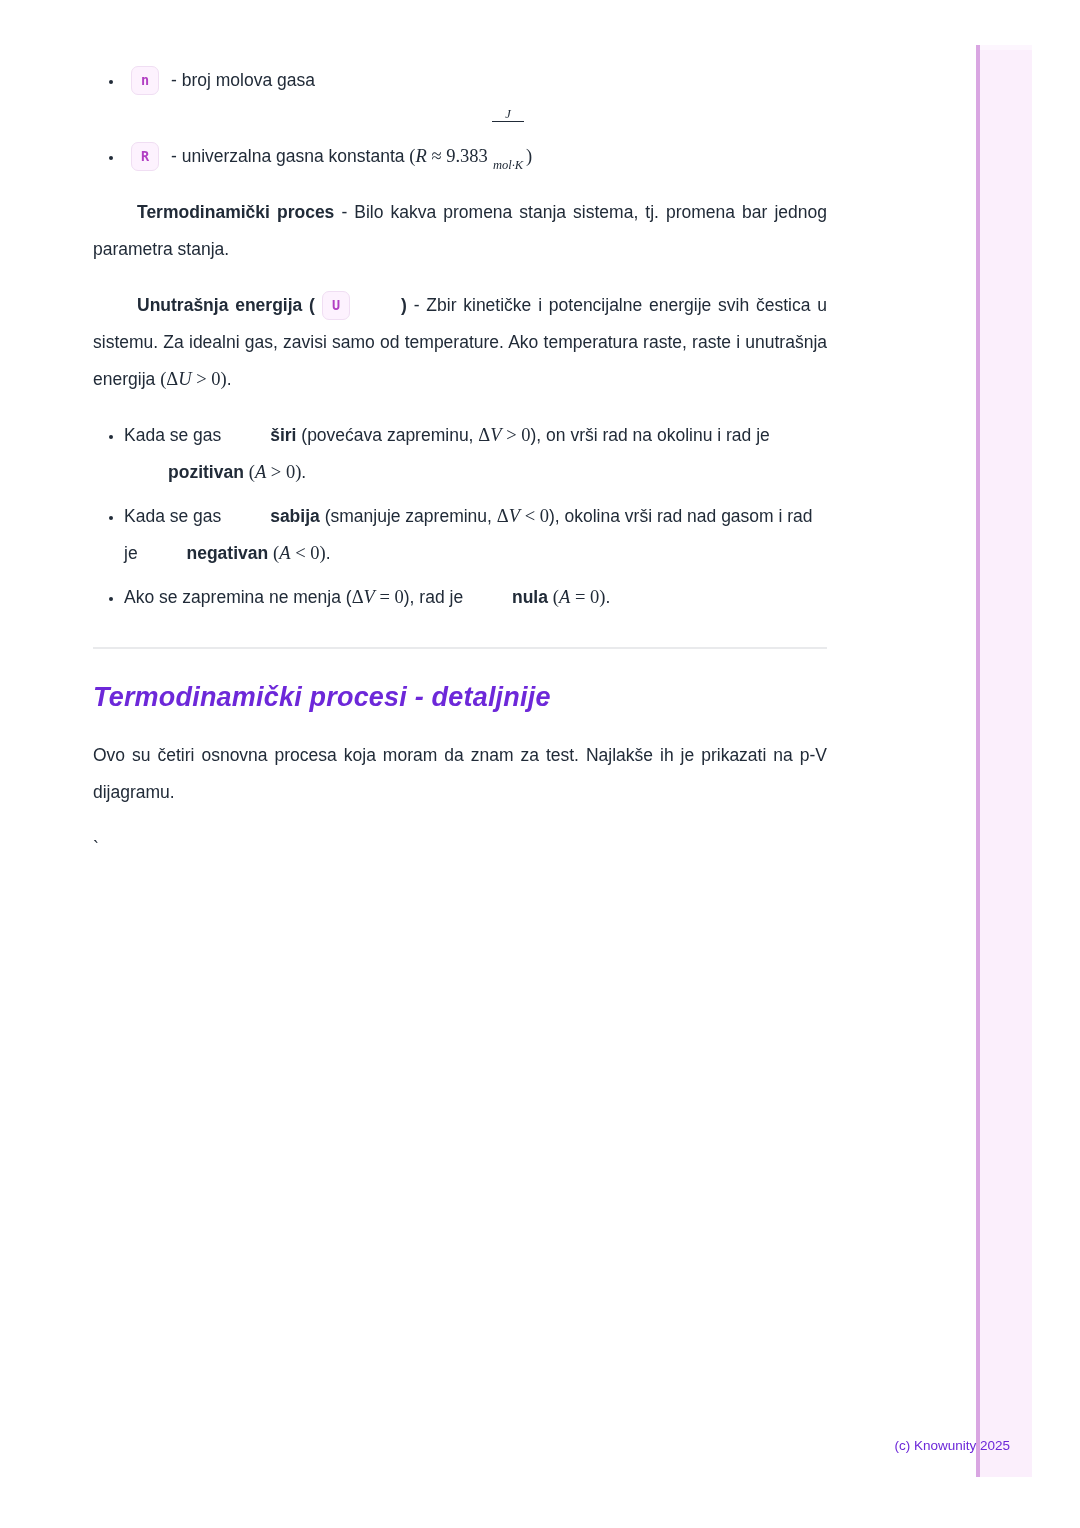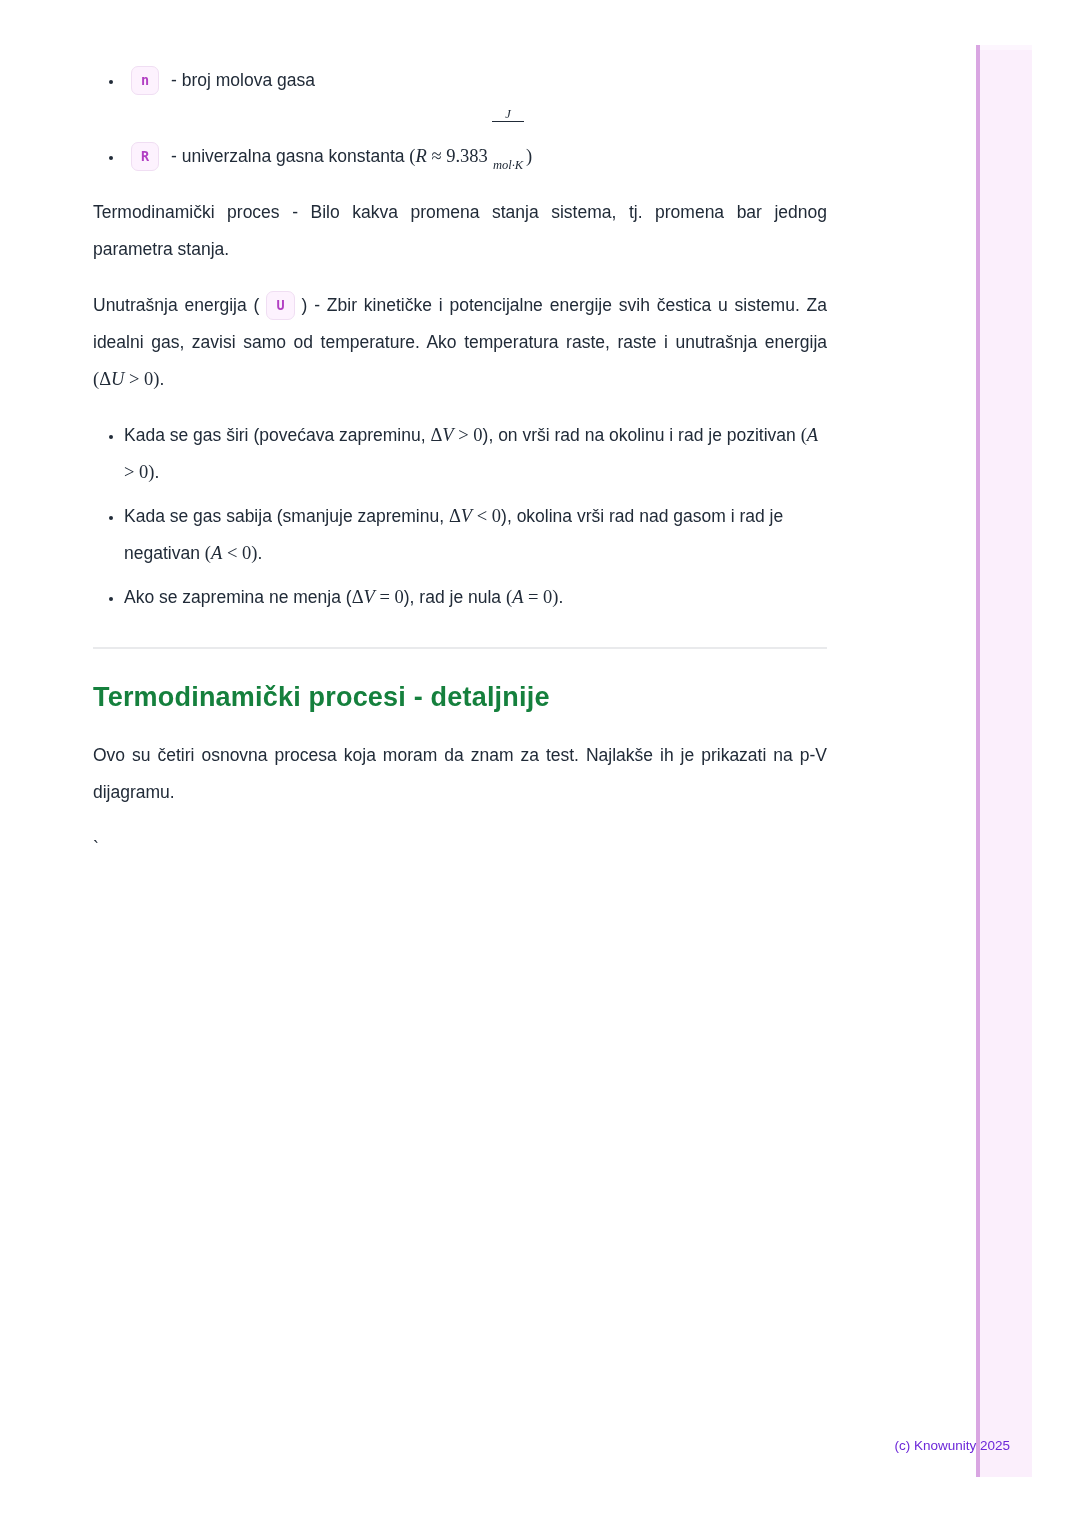--- a/index.html
+++ b/index.html
@@ -34,21 +34,21 @@
   }
 
   ul { margin: 0; padding-left: 31px; list-style: disc; }
   ul.top-bullets { padding-top: 62px; }
   li { margin-bottom: 8px; }
   li:last-child { margin-bottom: 0; }
   li::marker { color: #212b38; font-size: 0.85em; }
 
   p { margin: 19px 0; text-align: justify; }
 
-  .b { font-weight: 400; }
+  .b { font-weight: 700; margin-left: 44px; }
 
   .code {
     display: inline-block;
     font-family: "DejaVu Sans Mono", monospace;
     font-weight: 700;
     font-size: 13.5px;
     line-height: 1;
     color: #b23fc3;
     background: #fdf2fe;
     border: 1px solid #f0def3;
@@ -81,22 +81,23 @@
     border: none;
     border-top: 2px solid #e9eaec;
     margin: 31px 0 0 0;
   }
 
   h2.section-heading {
     margin: 31px 0 0 0;
     font-size: 27px;
     line-height: 34px;
     font-weight: 700;
-    color: #15803d;
+    color: #6d28d9;
     letter-spacing: 0.2px;
+    font-style: italic;
   }
 
   p.intro { margin-top: 23px; }
   .stray { margin-top: 10px; text-align: left; }
 
   .footer {
     position: absolute;
     top: 1438px; right: 70px;
     font-size: 13.5px;
     color: #6d28d9;

